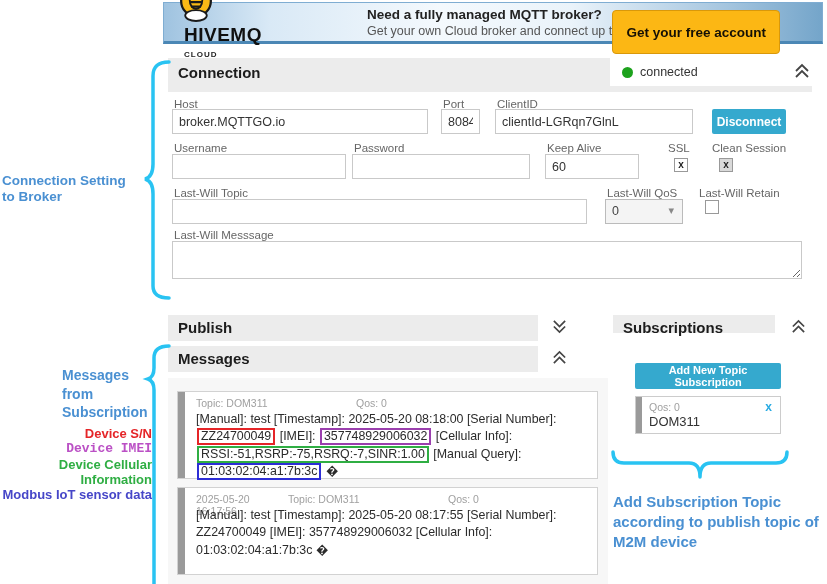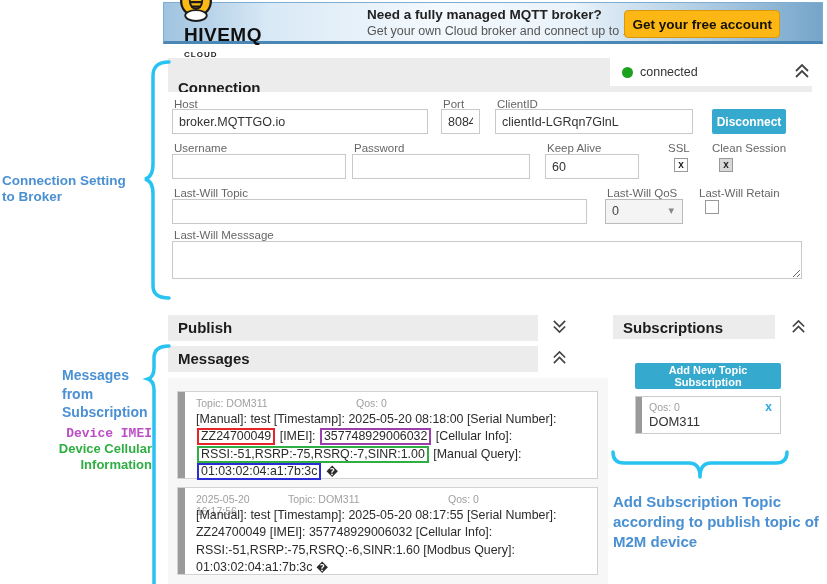--- a/index.html
+++ b/index.html
@@ -12,27 +12,27 @@
     background:linear-gradient(90deg,#9fc3e0 0%,#d9e9f6 16%,#f4f9fd 42%,#eaf3fa 62%,#a3c4de 86%,#74a5ca 100%);
     border:1px solid #7fadd2; border-bottom:3px solid #4b87b5;
     display:flex; align-items:center; }
   .logo-wrap { display:flex; align-items:flex-start; margin-left:14px; cursor:pointer;flex-direction:column; }
   .logo-text { margin-left:6px; }
   .logo-title { font-size:19px; font-weight:800; letter-spacing:.5px; color:#101010; line-height:17px; }
   .logo-sub { font-size:8px; font-weight:700; letter-spacing:1px; color:#222; }
   .banner-copy { margin-left:105px; }
   .banner-headline { font-size:13.5px; font-weight:700; color:#222; }
   .banner-subheadline { font-size:12.5px; color:#555; margin-top:2px; }
-  .cta-btn { position:absolute; right:42px; top:7px; height:28px; padding:0 7px;
+  .cta-btn { position:absolute; right:42px; top:7px; height:44px; padding:0 13px;
     background:#fcb714; border:1px solid #d9980a; border-radius:4px;
     font-size:13.5px; font-weight:700; color:#151005; cursor:pointer; }
 
   
   .bar { position:absolute; background:#ececec; }
-  .bar-title { font-size:15px; font-weight:700; color:#1c1c1c; padding:21px 0 0 10px; display:block; }
+  .bar-title { font-size:15px; font-weight:700; color:#1c1c1c; padding:6px 0 0 10px; display:block; }
   .conn-bar { left:168px; top:58px; width:644px; height:34px; }
   .conn-tab { position:absolute; left:442px; top:0; width:202px; height:28px; background:#fff;
     display:flex; align-items:center; }
   .status-dot { width:11px; height:11px; border-radius:50%; background:#1da21d; margin-left:12px; }
   .status-label { font-size:12.5px; color:#333; margin-left:7px; }
   .chev { position:absolute; cursor:pointer; }
 
   
   .panel-body { position:absolute; left:168px; top:92px; width:644px; height:208px; background:#fff; }
   .fld-label { position:absolute; font-size:11.5px; color:#666; }
@@ -60,21 +60,21 @@
   .msg-topic { width:160px; }
   .msg-body { position:absolute; left:18px; top:19px; width:396px; font-size:12.4px; color:#2b2b2b;
     line-height:17.3px; }
   .hl { display:inline-block; border:2px solid; padding:0 2px; line-height:13px; margin:0 1px; }
   .hl-red { border-color:#e52528; }
   .hl-purple { border-color:#9b3fae; }
   .hl-green { border-color:#2fae43; }
   .hl-blue { border-color:#2d2dd6; }
 
   
-  .sub-bar { left:613px; top:315px; width:162px; height:24px; }
+  .sub-bar { left:613px; top:315px; width:162px; height:18px; }
   .pub-bar { left:168px; top:315px; width:370px; height:26px; }
   .msgs-bar { left:168px; top:346px; width:370px; height:26px; }
   .bar-title-sm { font-size:15px; font-weight:700; color:#1c1c1c; padding:4px 0 0 10px; display:block; }
   .add-sub-btn { left:635px; top:363px; width:146px; height:26px; font-size:11px; }
   .sub-card { position:absolute; left:635px; top:396px; width:146px; height:38px; background:#fff;
     border:1px solid #ccc; }
   .sub-card .sidebar { position:absolute; left:0; top:0; bottom:0; width:6px; background:#9a9a9a; }
   .sub-qos { position:absolute; left:13px; top:4px; font-size:10.5px; color:#a0a0a0; }
   .sub-topic { position:absolute; left:13px; top:17px; font-size:13px; color:#333; }
   .sub-close { position:absolute; right:8px; top:3px; font-size:12px; font-weight:700; color:#29abe2; cursor:pointer; }
@@ -226,21 +226,20 @@
     <div class="msg-card" style="top:109px;">
       <span class="sidebar"></span>
       <div class="msg-head">
         <span class="msg-time">2025-05-20 16:17:56</span>
         <span class="msg-topic">Topic: DOM311</span>
         <span class="msg-qos">Qos: 0</span>
       </div>
       <div class="msg-body">
         <div>[Manual]: test [Timestamp]: 2025-05-20 08:17:55 [Serial Number]:</div>
         <div>ZZ24700049 [IMEI]: 357748929006032 [Cellular Info]:</div>
-        <div>RSSI:-51,RSRP:-75,RSRQ:-6,SINR:1.60 [Modbus Query]:</div>
         <div>01:03:02:04:a1:7b:3c �</div>
       </div>
     </div>
 
   </div>
 
   <div class="bar sub-bar">
     <span class="bar-title-sm">Subscriptions</span>
   </div>
   <span class="chev" style="left:790px; top:319px;">
@@ -272,22 +271,24 @@
     <div>Messages</div>
     <div>from</div>
     <div>Subscription</div>
   </div>
 
   <svg class="brace" style="left:148px; top:344px;" width="21" height="240" viewBox="0 0 21 240">
     <path d="M21,2 Q6,2 6,14 L6,24 Q6,33 0,35 Q6,37 6,46 L6,240" fill="none" stroke="#29c3f2" stroke-width="3.5" stroke-linecap="round"></path>
   </svg>
 
   <div class="anno-right">
+    <div class="c-red">Device S/N</div>
     <div class="c-purple">Device IMEI</div>
     <div class="c-green">Device Cellular Information</div>
+    <div class="c-blue">Modbus IoT sensor data</div>
   </div>
 
   <svg class="brace" style="left:611px; top:450px;" width="178" height="32" viewBox="0 0 178 32">
     <path d="M2,2 Q2,13 13,13 L78,13 Q89,13 89,27 Q89,13 100,13 L165,13 Q176,13 176,2" fill="none" stroke="#29c3f2" stroke-width="3.5" stroke-linecap="round" stroke-linejoin="round"></path>
   </svg>
 
   <div class="anno anno-addsub">Add Subscription Topic according to publish topic of M2M device</div>
 
 </div>
 

